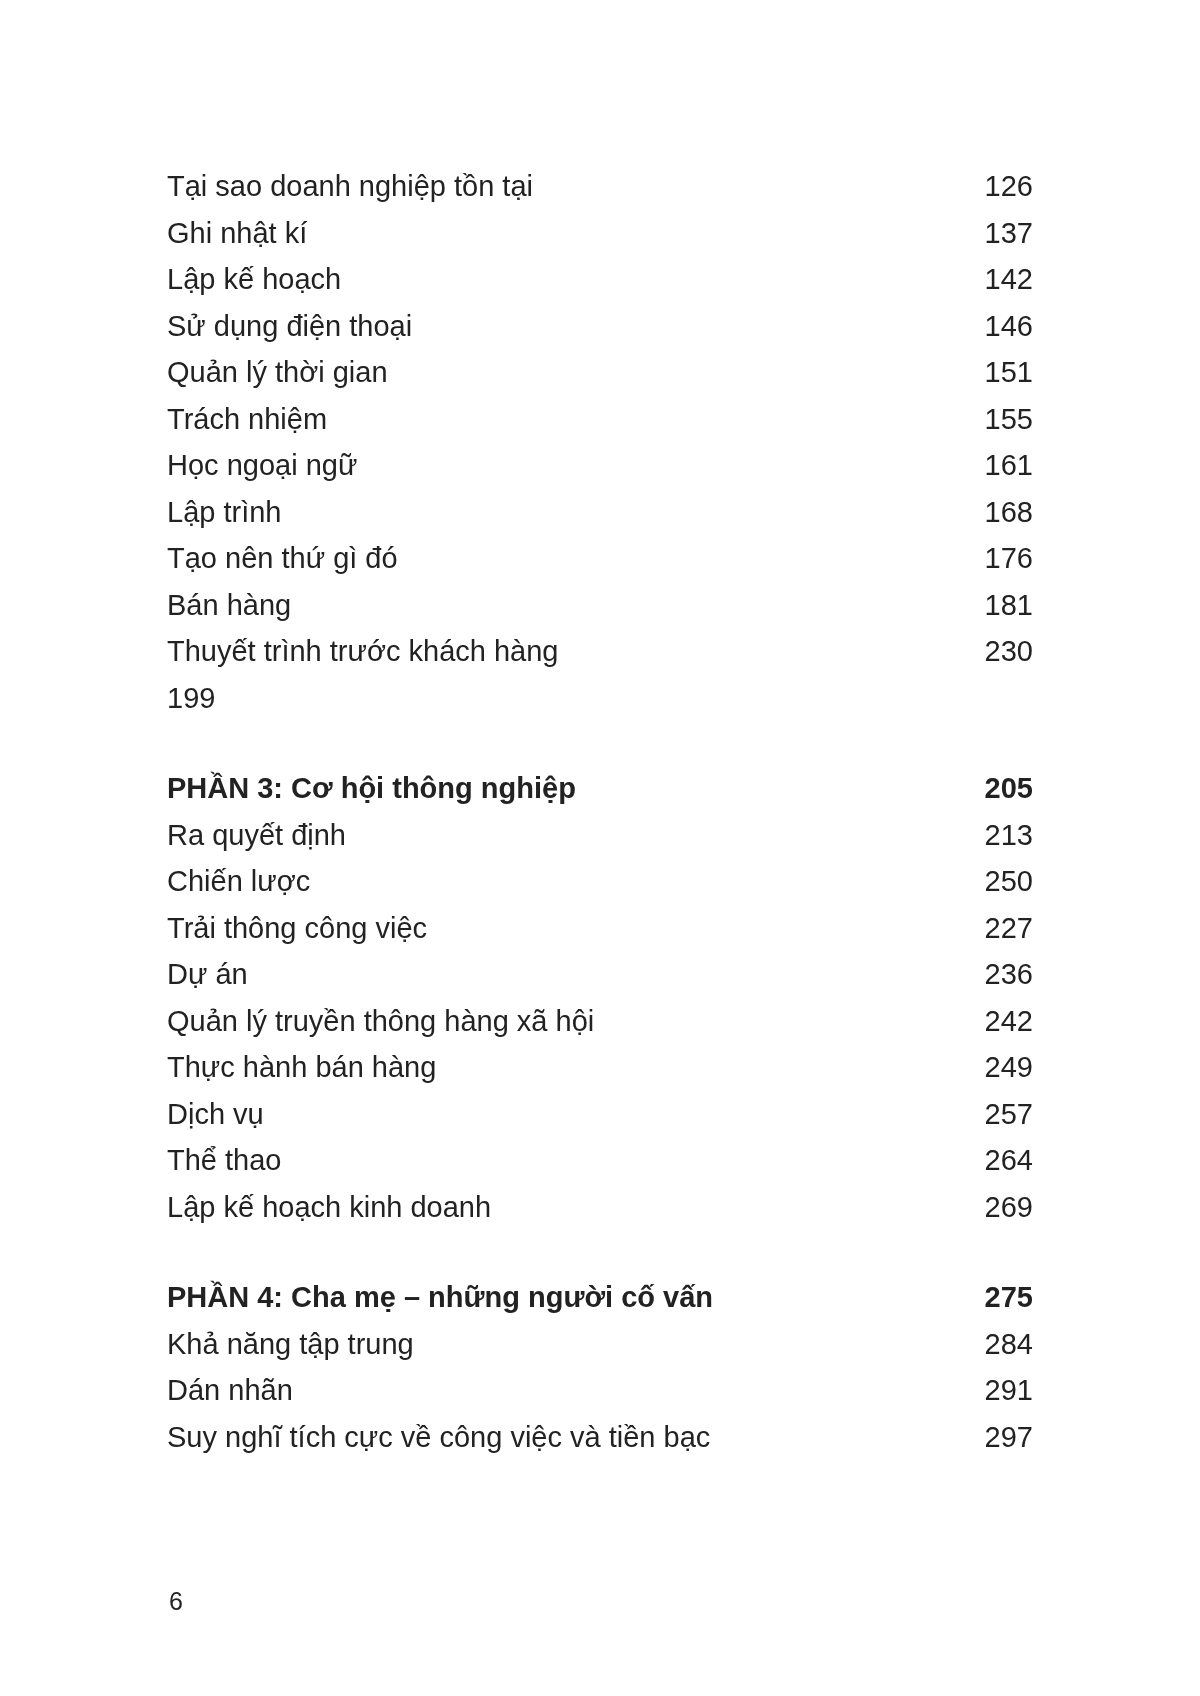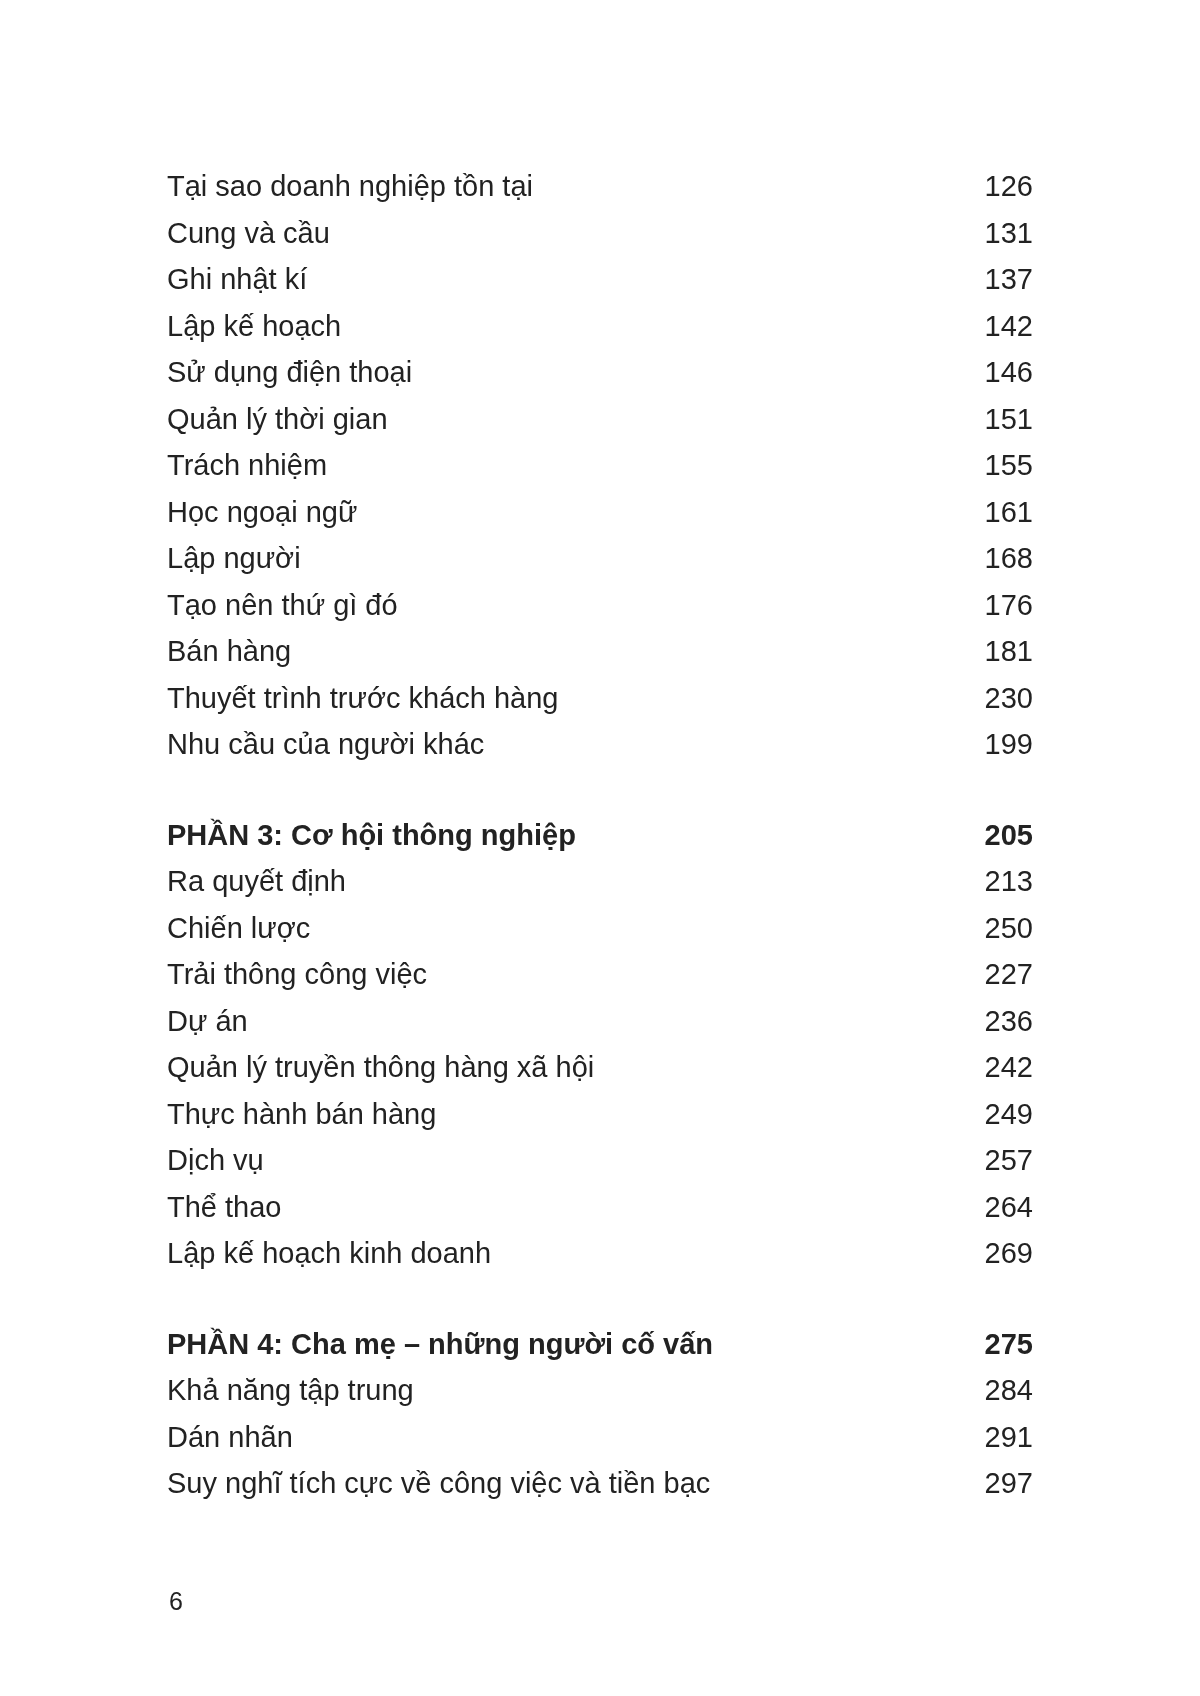--- a/index.html
+++ b/index.html
@@ -58,24 +58,20 @@
 <body>
 
 <main class="page">
   <div class="content">
       <section class="toc-section">
         <div class="toc-row">
           <span class="toc-title">Tại sao doanh nghiệp tồn tại</span>
           <span class="toc-pagenum">126</span>
         </div>
         <div class="toc-row">
-          <span class="toc-title">Cung và cầu</span>
-          <span class="toc-pagenum">131</span>
-        </div>
-        <div class="toc-row">
           <span class="toc-title">Ghi nhật kí</span>
           <span class="toc-pagenum">137</span>
         </div>
         <div class="toc-row">
           <span class="toc-title">Lập kế hoạch</span>
           <span class="toc-pagenum">142</span>
         </div>
         <div class="toc-row">
           <span class="toc-title">Sử dụng điện thoại</span>
           <span class="toc-pagenum">146</span>
@@ -86,37 +82,36 @@
         </div>
         <div class="toc-row">
           <span class="toc-title">Trách nhiệm</span>
           <span class="toc-pagenum">155</span>
         </div>
         <div class="toc-row">
           <span class="toc-title">Học ngoại ngữ</span>
           <span class="toc-pagenum">161</span>
         </div>
         <div class="toc-row">
-          <span class="toc-title">Lập người</span>
+          <span class="toc-title">Lập trình</span>
           <span class="toc-pagenum">168</span>
         </div>
         <div class="toc-row">
           <span class="toc-title">Tạo nên thứ gì đó</span>
           <span class="toc-pagenum">176</span>
         </div>
         <div class="toc-row">
           <span class="toc-title">Bán hàng</span>
           <span class="toc-pagenum">181</span>
         </div>
         <div class="toc-row">
           <span class="toc-title">Thuyết trình trước khách hàng</span>
           <span class="toc-pagenum">230</span>
         </div>
         <div class="toc-row">
-          <span class="toc-title">Nhu cầu của người khác</span>
           <span class="toc-pagenum">199</span>
         </div>
       </section>
       <section class="toc-section">
         <div class="toc-row heading-row">
           <span class="toc-title">PHẦN 3: Cơ hội thông nghiệp</span>
           <span class="toc-pagenum">205</span>
         </div>
         <div class="toc-row">
           <span class="toc-title">Ra quyết định</span>

